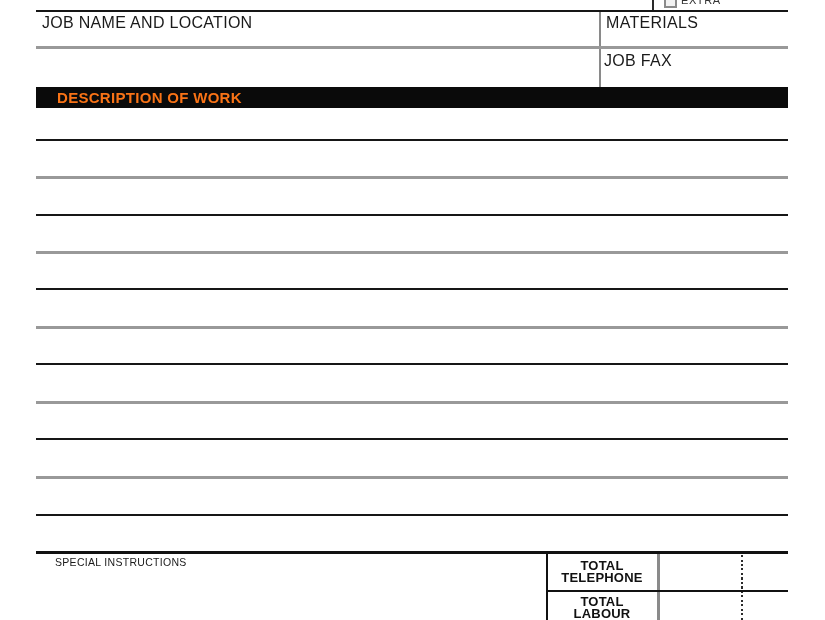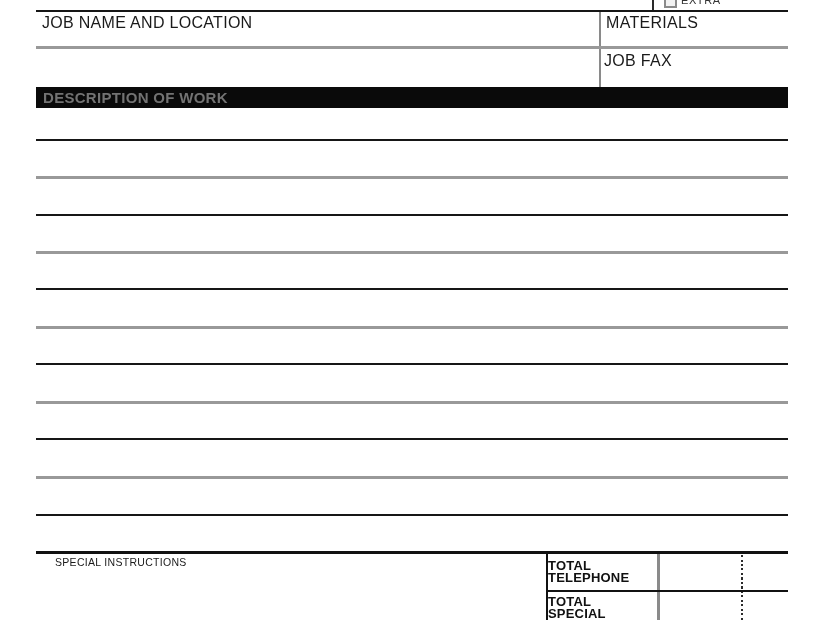--- a/index.html
+++ b/index.html
@@ -42,32 +42,33 @@
   }
   
   .section-bar{
     position:absolute;
     left:36px;top:87px;
     width:752px;height:21px;
     background:#0a0a0a;
   }
   .section-bar span{
     display:block;
-    padding-left:7px;
+    padding-left:21px;
     line-height:21px;
     font-size:15px;
     font-weight:bold;
     letter-spacing:0.3px;
-    color:#737373;
+    color:#f97316;
     white-space:nowrap;
   }
   
   .total-cell{
     position:absolute;
     left:548px;width:108px;
+    text-align:center;
     font-weight:bold;
     font-size:13px;
     line-height:11.5px;
     letter-spacing:0.2px;
     color:#111111;
   }
   .total-cell div{white-space:nowrap;}
   .dotted-vline{
     position:absolute;
     left:741px;top:555px;
@@ -128,17 +129,17 @@
   <div class="hline-black" style="left:546px;top:590px;width:242px;height:2px;background:#111;"></div>
 
   <div class="total-cell" style="top:560px;">
     <div>TOTAL</div>
     <div>TELEPHONE</div>
   </div>
   <div class="writing-area" style="left:661px;top:554px;width:127px;height:35px;"></div>
 
   <div class="total-cell" style="top:596px;">
     <div>TOTAL</div>
-    <div>SPECIAL</div>
+    <div>LABOUR</div>
   </div>
   <div class="writing-area" style="left:661px;top:593px;width:127px;height:27px;"></div>
 
 </div>
 
 </body></html>

